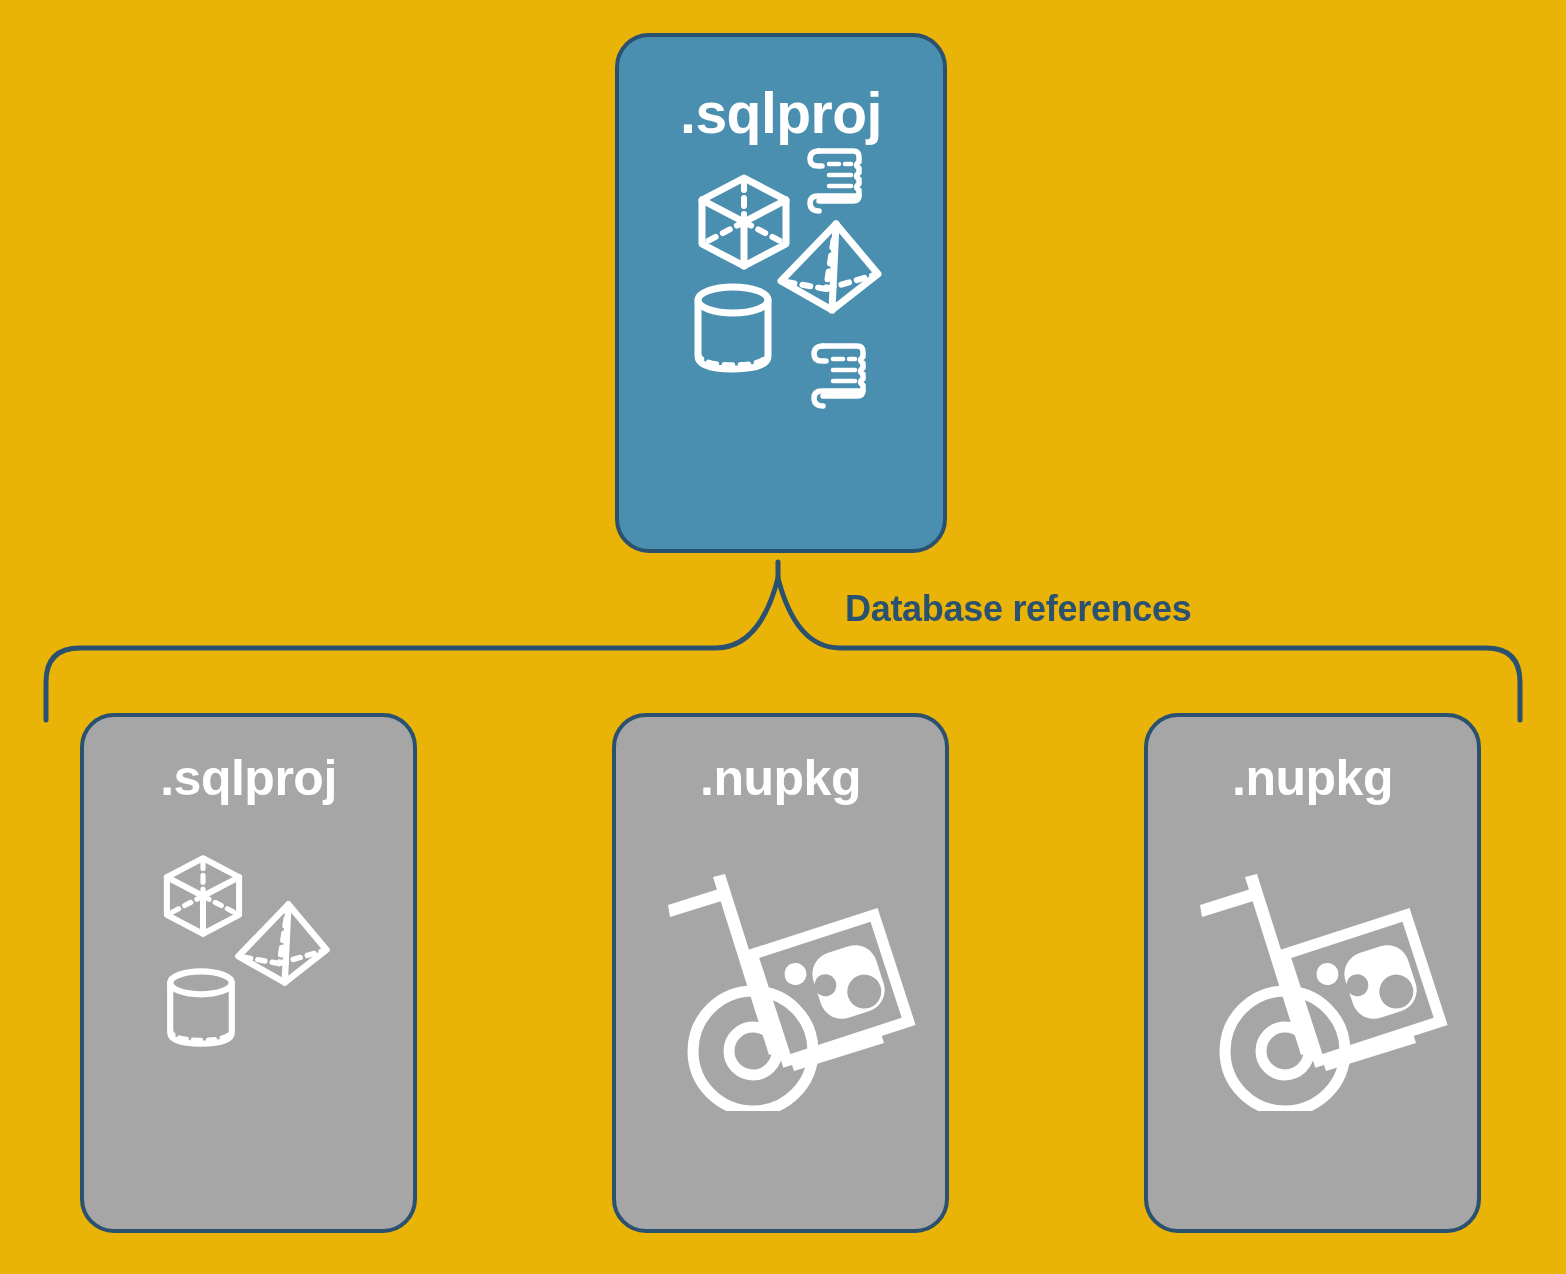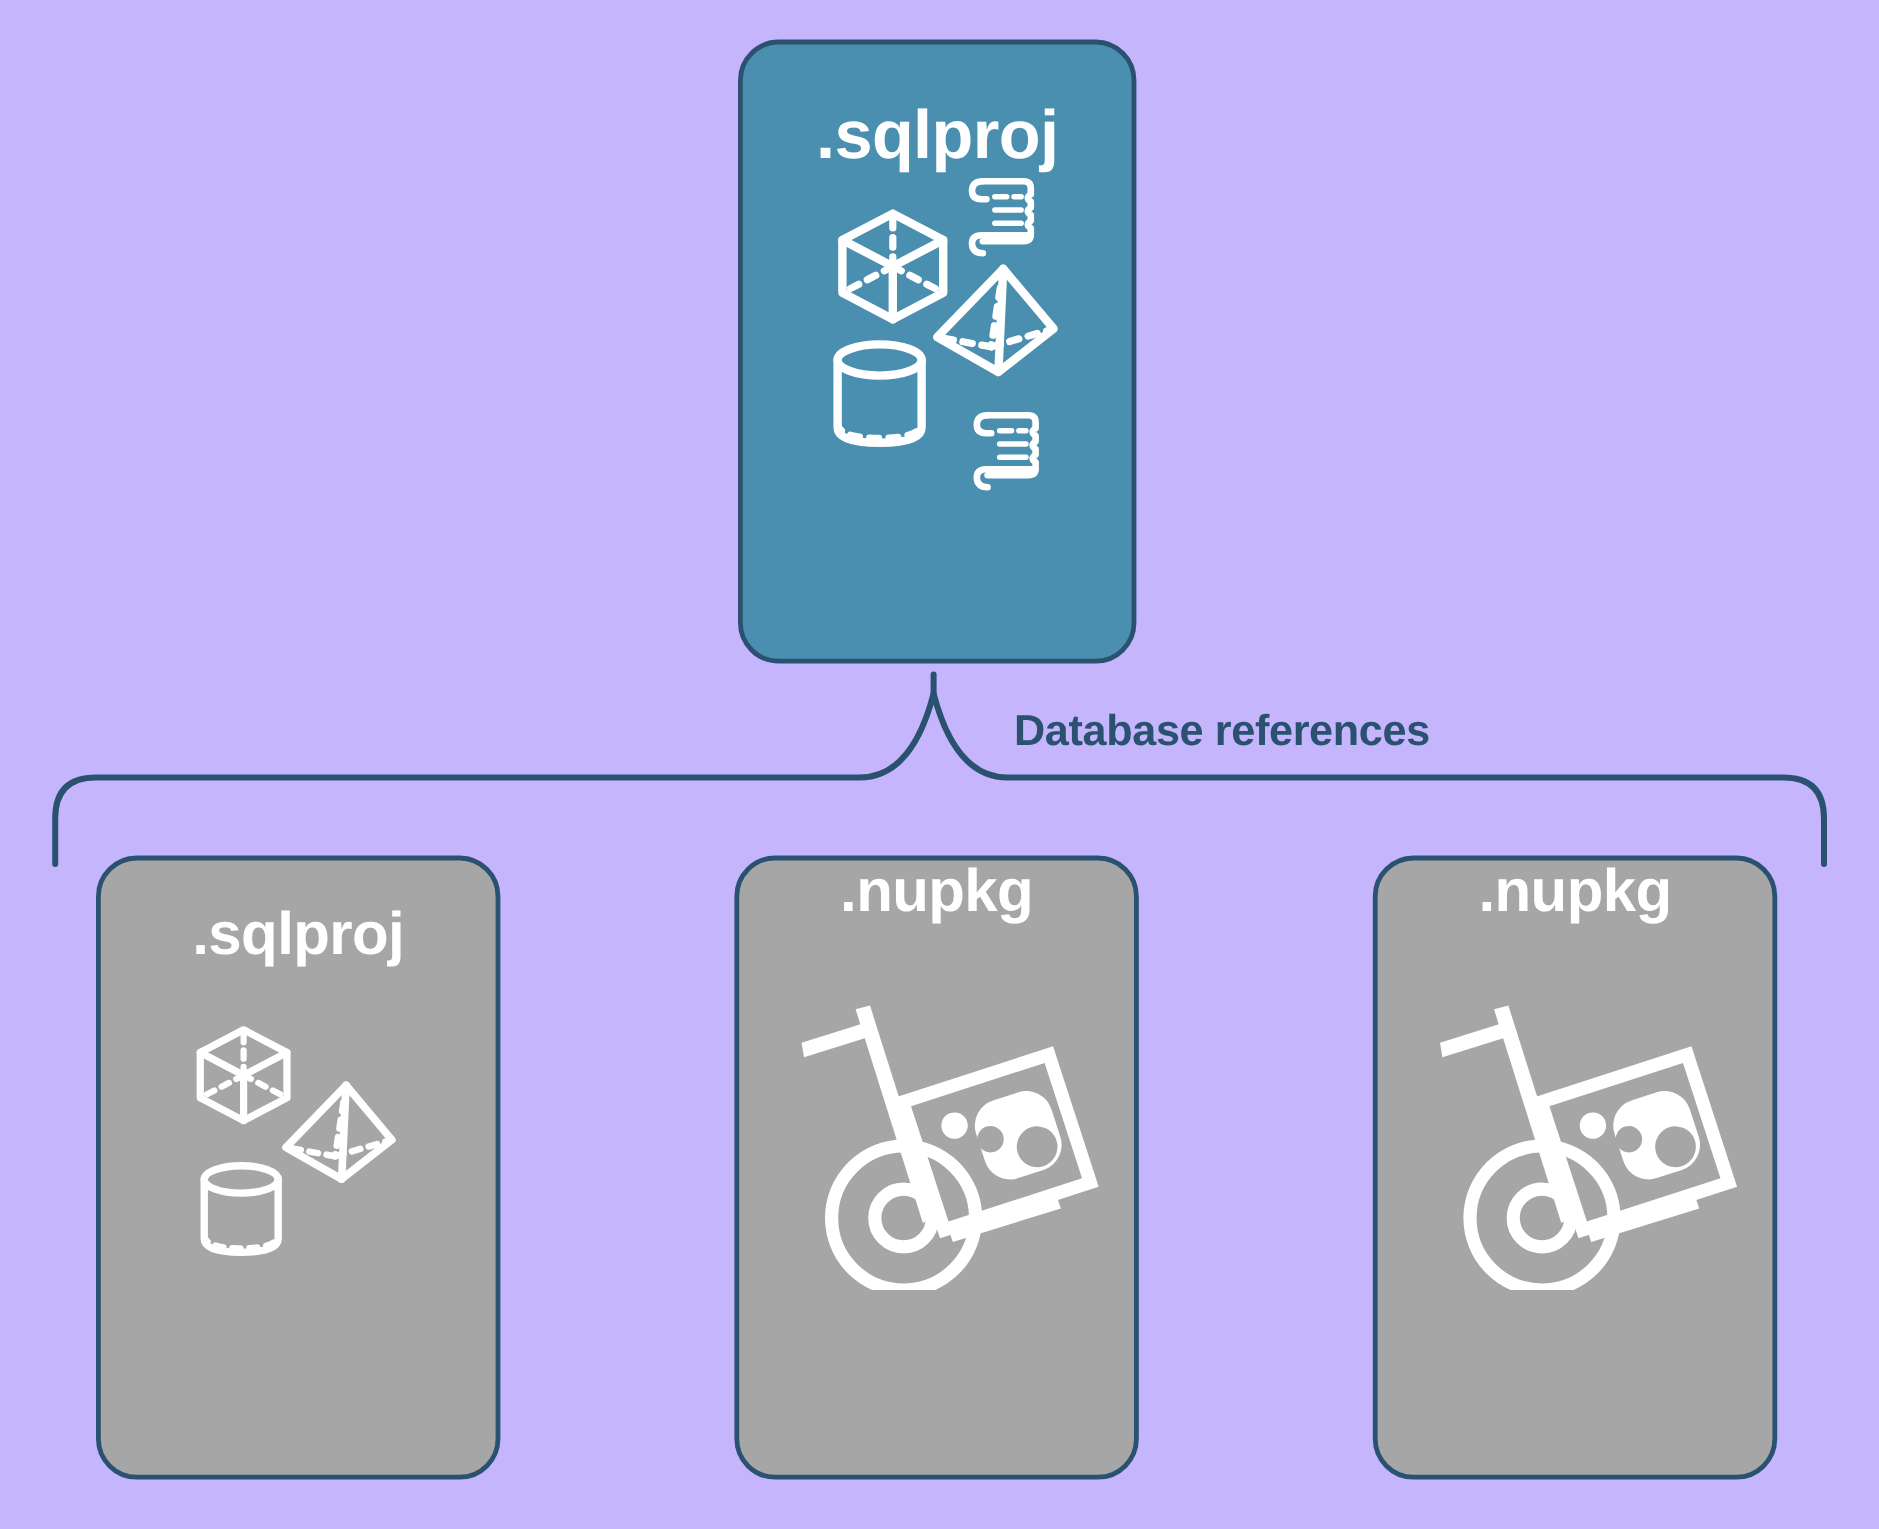--- a/index.html
+++ b/index.html
@@ -8,21 +8,21 @@
     padding: 0;
     background: #ffffff;
   }
   body {
     font-family: "Liberation Sans", sans-serif;
   }
   #canvas {
     position: relative;
     width: 1566px;
     height: 1274px;
-    background: #c4b5fd;
+    background: #eab308;
     overflow: hidden;
   }
 
   
   .card {
     position: absolute;
     box-sizing: border-box;
     border: 4px solid #2b5170;
     border-radius: 34px;
     display: flex;
@@ -34,21 +34,21 @@
 
   .card-title {
     color: #ffffff;
     font-weight: bold;
     letter-spacing: -0.5px;
     line-height: 1;
     user-select: none;
   }
   #card-top .card-title      { font-size: 57px; margin-top: 48px; }
   #card-sqlproj .card-title  { font-size: 50px; margin-top: 36px; }
-  .card.gray.nupkg .card-title { font-size: 50px; }
+  .card.gray.nupkg .card-title { font-size: 50px; margin-top: 36px; }
 
   .card-art {
     position: relative;
     width: 100%;
     flex: 1 1 auto;
   }
   .card-art svg {
     position: absolute;
     display: block;
   }

